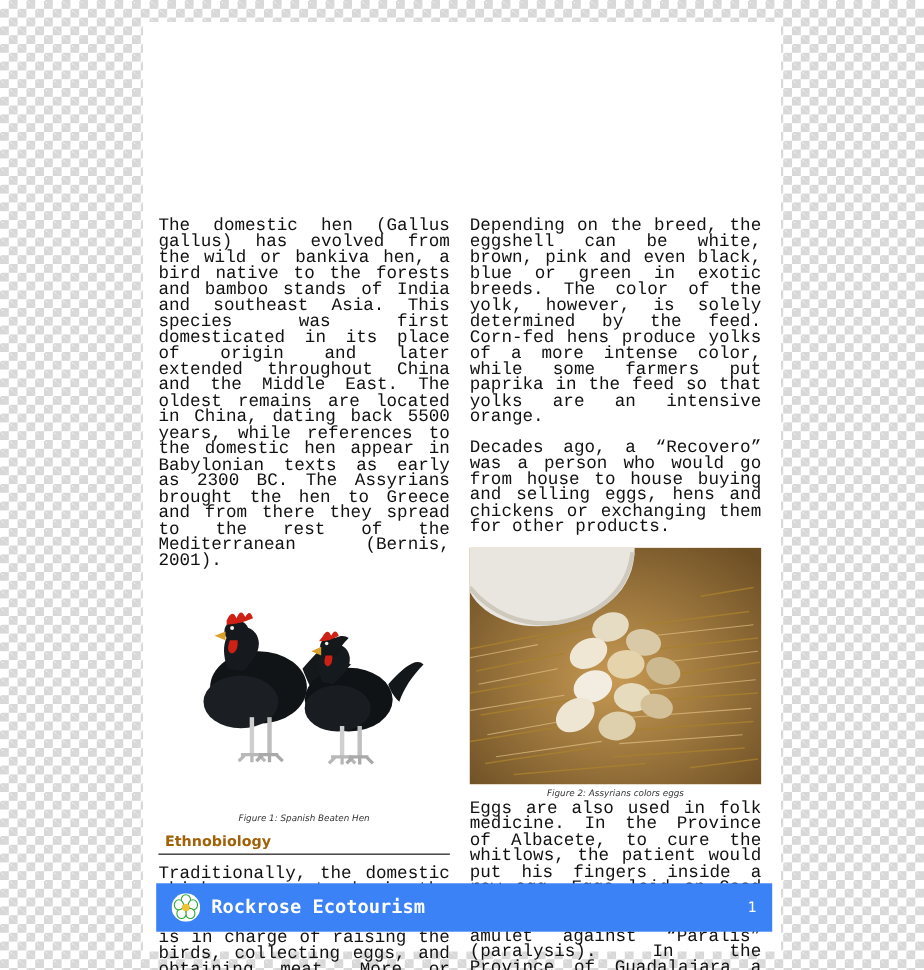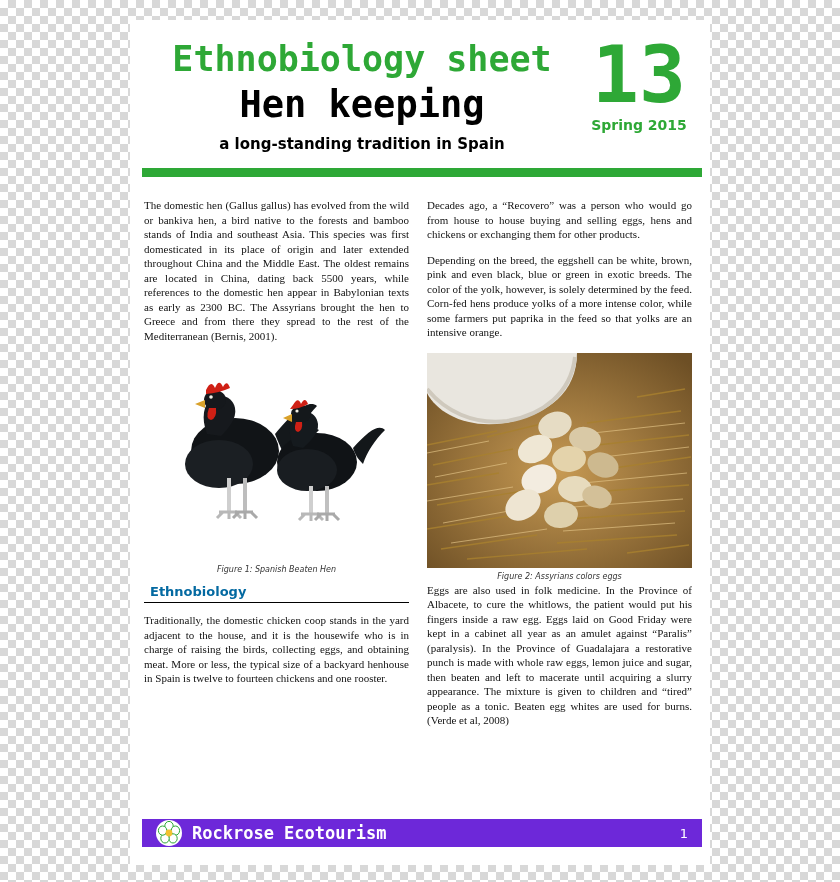--- a/index.html
+++ b/index.html
@@ -112,22 +112,22 @@
     width: 580px;
     display: flex;
     gap: 18px;
     padding: 0 14px;
     box-sizing: border-box;
   }
   .col {
     width: 265px;
   }
   p.body {
-    font-family: Liberation Serif, serif;
-    font-size: 11px;
+    font-family: Liberation Mono, monospace;
+    font-size: 16px;
     line-height: 14.5px;
     color: #111111;
     text-align: justify;
     margin: 0 0 13px 0;
   }
   p.body.tight { margin-bottom: 11px; }
 
   
   .figure {
     margin: 4px 0 2px 0;
@@ -146,21 +146,21 @@
     font-style: italic;
     color: #333333;
     text-align: center;
     margin-top: 4px;
   }
 
   .section-head {
     font-family: "DejaVu Sans", sans-serif;
     font-weight: bold;
     font-size: 13px;
-    color: #0369a1;
+    color: #a16207;
     margin: 10px 0 2px 6px;
   }
   .section-rule {
     height: 1px;
     background: #000000;
     margin: 3px 0 10px 0;
   }
   .sub-head {
     font-family: "DejaVu Sans", sans-serif;
     font-weight: bold;
@@ -179,22 +179,22 @@
     background: #b08a4a;
     margin-top: 2px;
   }
 
   
   .footer {
     position: absolute;
     left: 12px;
     bottom: 18px;
     width: 560px;
-    height: 28px;
-    background: #6d28d9;
+    height: 44px;
+    background: #3b82f6;
     display: flex;
     align-items: center;
     padding: 0 14px;
     box-sizing: border-box;
   }
   .footer-logo {
     width: 26px; height: 26px;
     flex: 0 0 26px;
     margin-right: 10px;
   }
@@ -211,32 +211,20 @@
     color: #ffffff;
   }
 </style>
 </head>
 <body>
 
 <div class="backdrop"></div>
 
 <div class="sheet">
 
-  <div class="header">
-    <div class="title-block">
-      <div class="title-main">Ethnobiology sheet</div>
-      <div class="title-sub">Hen keeping</div>
-      <div class="title-tag">a long-standing tradition in Spain</div>
-    </div>
-    <div class="issue-block">
-      <div class="issue-number">13</div>
-      <div class="issue-season">Spring 2015</div>
-    </div>
-    <div class="header-rule"></div>
-  </div>
 
   <div class="columns">
 
     <div class="col">
       <p class="body">The domestic hen (Gallus gallus) has evolved from the wild or bankiva hen, a bird native to the forests and bamboo stands of India and southeast Asia. This species was first domesticated in its place of origin and later extended throughout China and the Middle East. The oldest remains are located in China, dating back 5500 years, while references to the domestic hen appear in Babylonian texts as early as 2300 BC. The Assyrians brought the hen to Greece and from there they spread to the rest of the Mediterranean (Bernis, 2001).</p>
 
       <div class="figure">
         <div class="photo1">
           <svg viewBox="0 0 240 205" width="240" height="205" aria-hidden="true">
             <rect x="0" y="0" width="240" height="205" fill="#ffffff"></rect>
@@ -288,23 +276,23 @@
 
       <div class="section-head">Ethnobiology</div>
       <div class="section-rule"></div>
 
       <p class="body">Traditionally, the domestic chicken coop stands in the yard adjacent to the house, and it is the housewife who is in charge of raising the birds, collecting eggs, and obtaining meat. More or less, the typical size of a backyard henhouse in Spain is twelve to fourteen chickens and one rooster.</p>
 
 
     </div>
 
     <div class="col">
+      <p class="body">Depending on the breed, the eggshell can be white, brown, pink and even black, blue or green in exotic breeds. The color of the yolk, however, is solely determined by the feed. Corn-fed hens produce yolks of a more intense color, while some farmers put paprika in the feed so that yolks are an intensive orange.</p>
+
       <p class="body tight">Decades ago, a “Recovero” was a person who would go from house to house buying and selling eggs, hens and chickens or exchanging them for other products.</p>
-
-      <p class="body">Depending on the breed, the eggshell can be white, brown, pink and even black, blue or green in exotic breeds. The color of the yolk, however, is solely determined by the feed. Corn-fed hens produce yolks of a more intense color, while some farmers put paprika in the feed so that yolks are an intensive orange.</p>
 
       <div class="figure">
         <div class="photo2">
           <svg viewBox="0 0 265 215" width="265" height="215" aria-hidden="true">
             <defs>
               <radialGradient id="nestg" cx="50%" cy="55%" r="70%">
                 <stop offset="0%" stop-color="#c79a53"></stop>
                 <stop offset="100%" stop-color="#6d4f25"></stop>
               </radialGradient>
             </defs>

